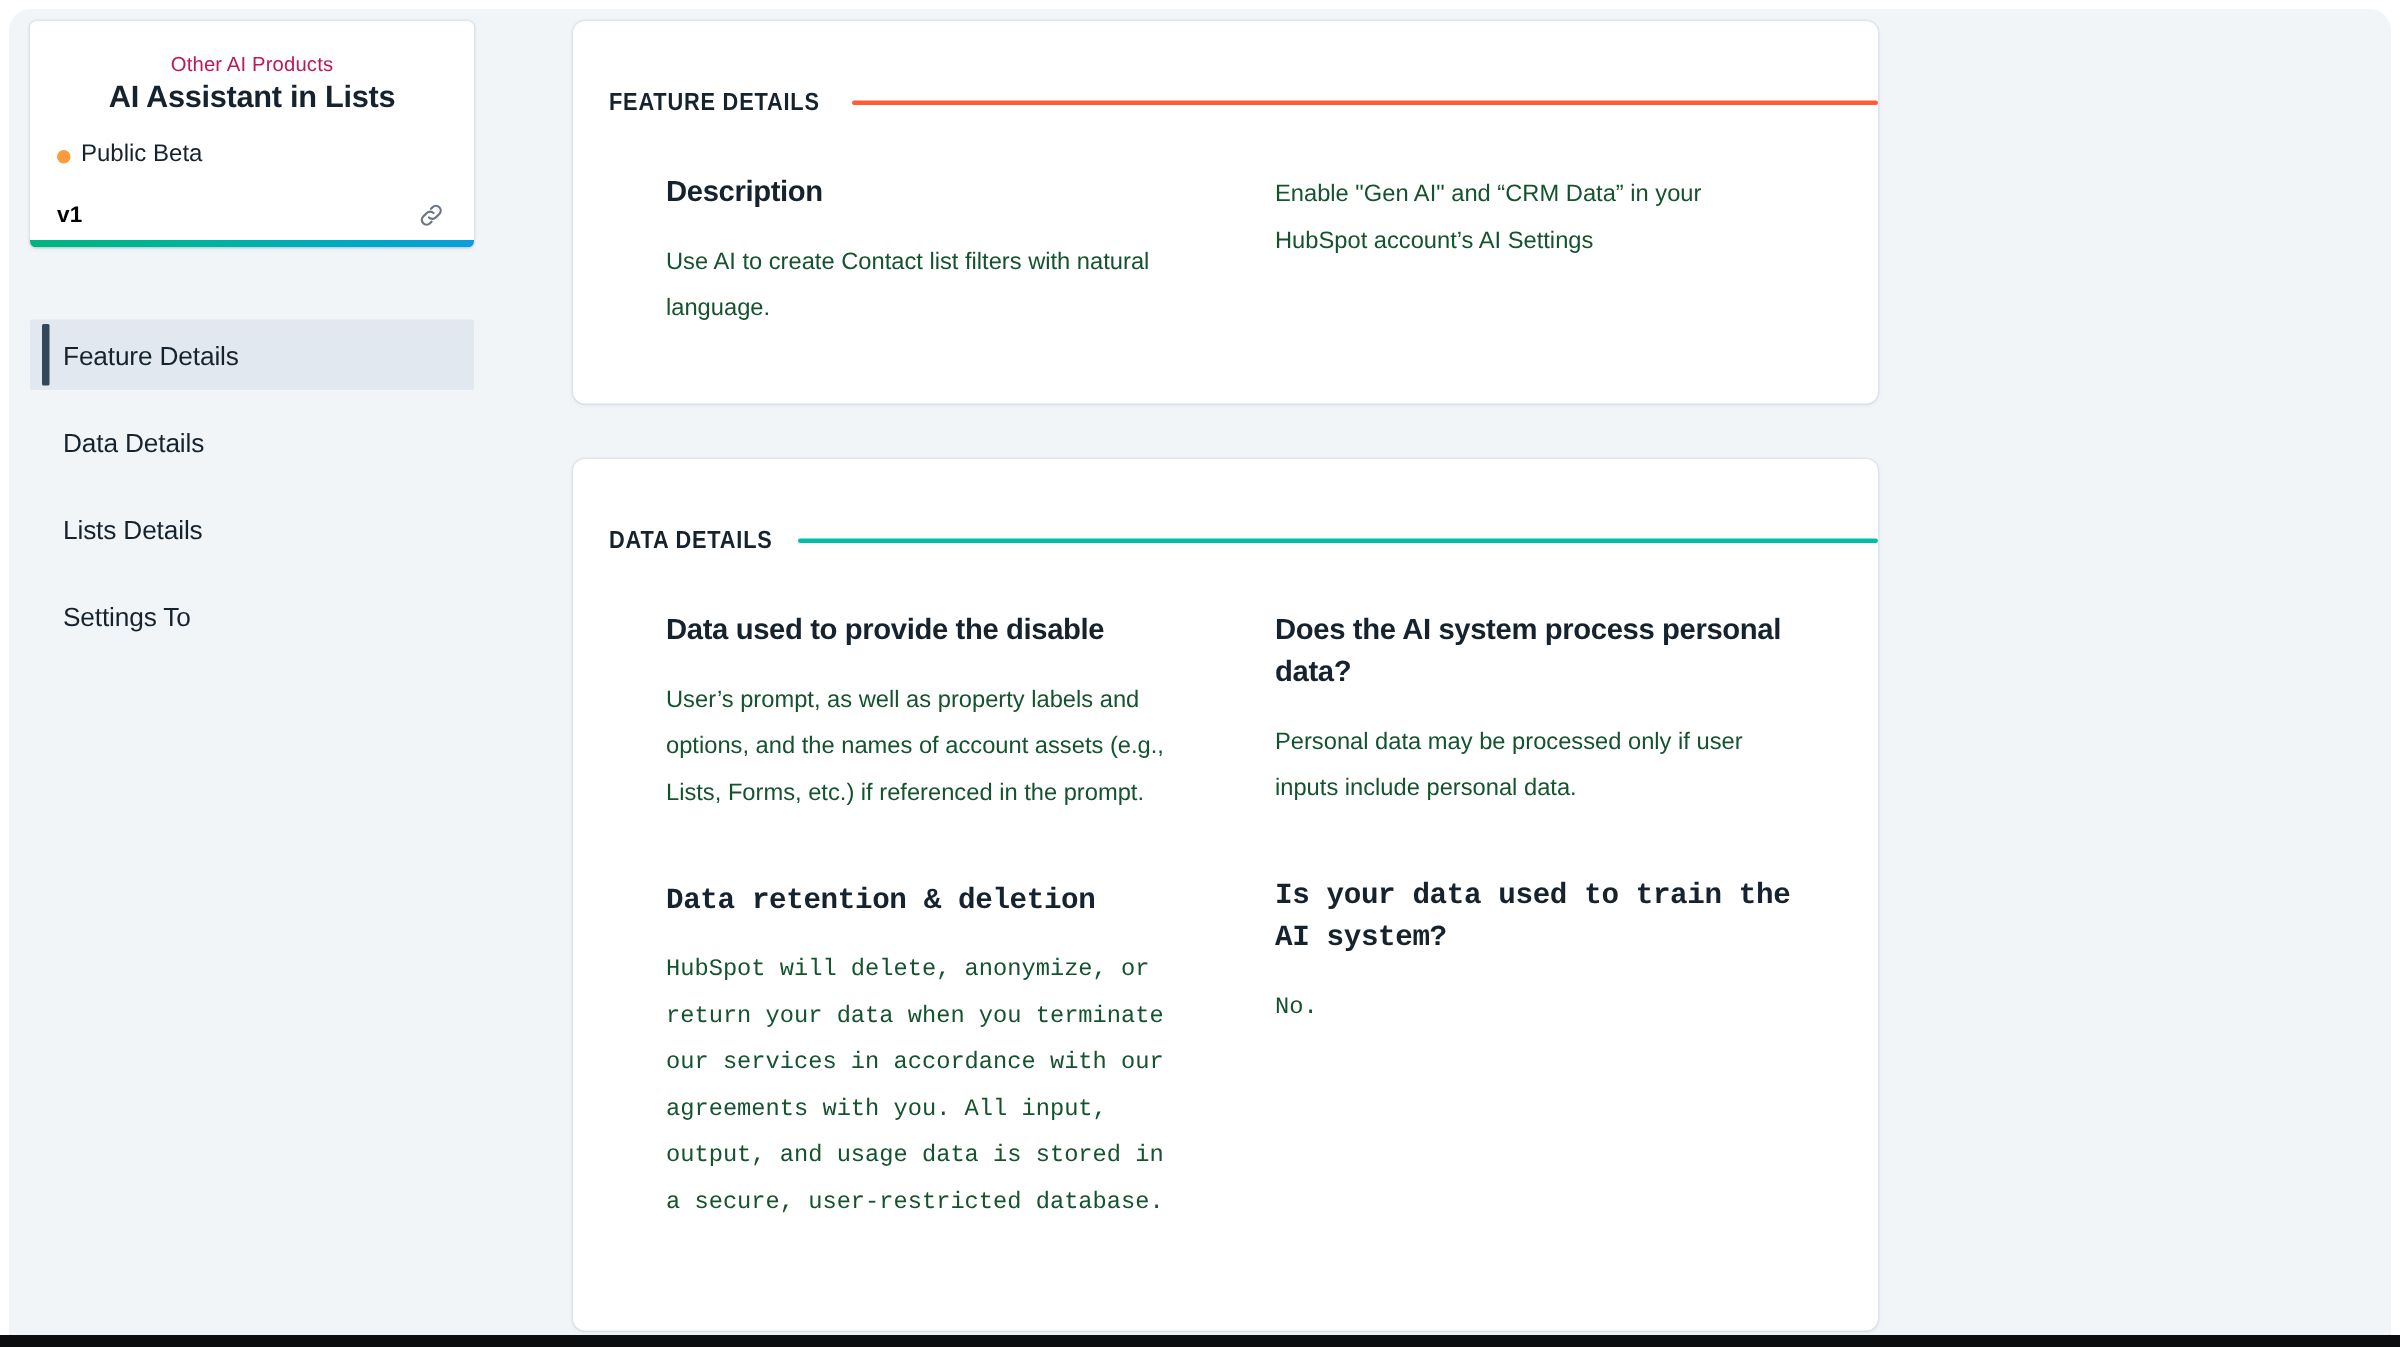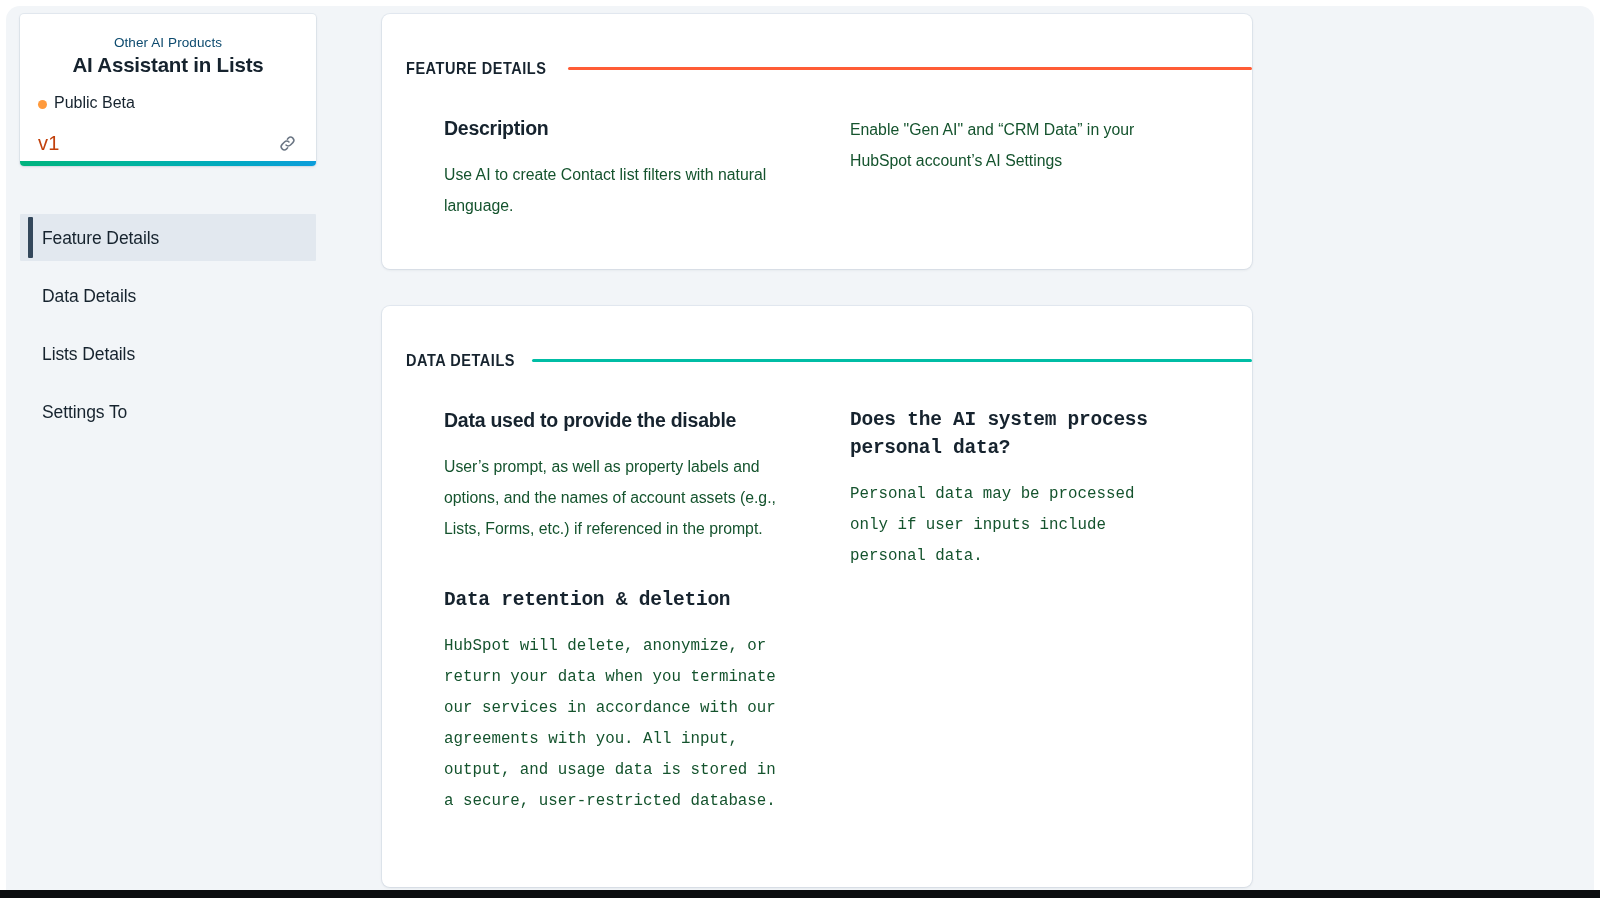--- a/index.html
+++ b/index.html
@@ -58,21 +58,21 @@
     box-shadow: 0 1px 3px rgba(45,62,80,0.10), 0 0 0 1px rgba(203,214,226,0.35);
     padding: 20px 18px 0 18px;
     overflow: hidden;
   }
 
   .product-eyebrow {
     display: block;
     text-align: center;
     font-size: 13.5px;
     line-height: 18px;
-    color: #0c4a6e;
+    color: #be185d;
     text-decoration: none;
     font-weight: 400;
     letter-spacing: 0.1px;
   }
 
   .product-title {
     text-align: center;
     font-size: 20.5px;
     line-height: 26px;
     font-weight: 700;
@@ -103,23 +103,23 @@
 
   .product-footer {
     margin-top: 18px;
     display: flex;
     align-items: center;
     justify-content: space-between;
     padding-bottom: 11px;
   }
 
   .product-version {
-    font-size: 20px;
-    font-weight: 400;
-    color: #c2410c;
+    font-size: 15px;
+    font-weight: 700;
+    color: #000000;
     letter-spacing: 0.2px;
   }
 
   .link-icon-btn {
     width: 22px;
     height: 22px;
     display: flex;
     align-items: center;
     justify-content: center;
     background: none;
@@ -339,20 +339,24 @@
               <div class="field-title">Data retention &amp; deletion</div>
               <div class="field-text">HubSpot will delete, anonymize, or return your data when you terminate our services in accordance with our agreements with you. All input, output, and usage data is stored in a secure, user-restricted database.</div>
             </div>
           </div>
 
           <div class="col-right">
             <div class="field-block">
               <div class="field-title">Does the AI system process personal data?</div>
               <div class="field-text">Personal data may be processed only if user inputs include personal data.</div>
             </div>
+            <div class="field-block">
+              <div class="field-title">Is your data used to train the AI system?</div>
+              <div class="field-text">No.</div>
+            </div>
           </div>
         </div>
       </section>
 
     </main>
   </div>
   <div class="bottom-strip"></div>
 </div>
 
 </body></html>

